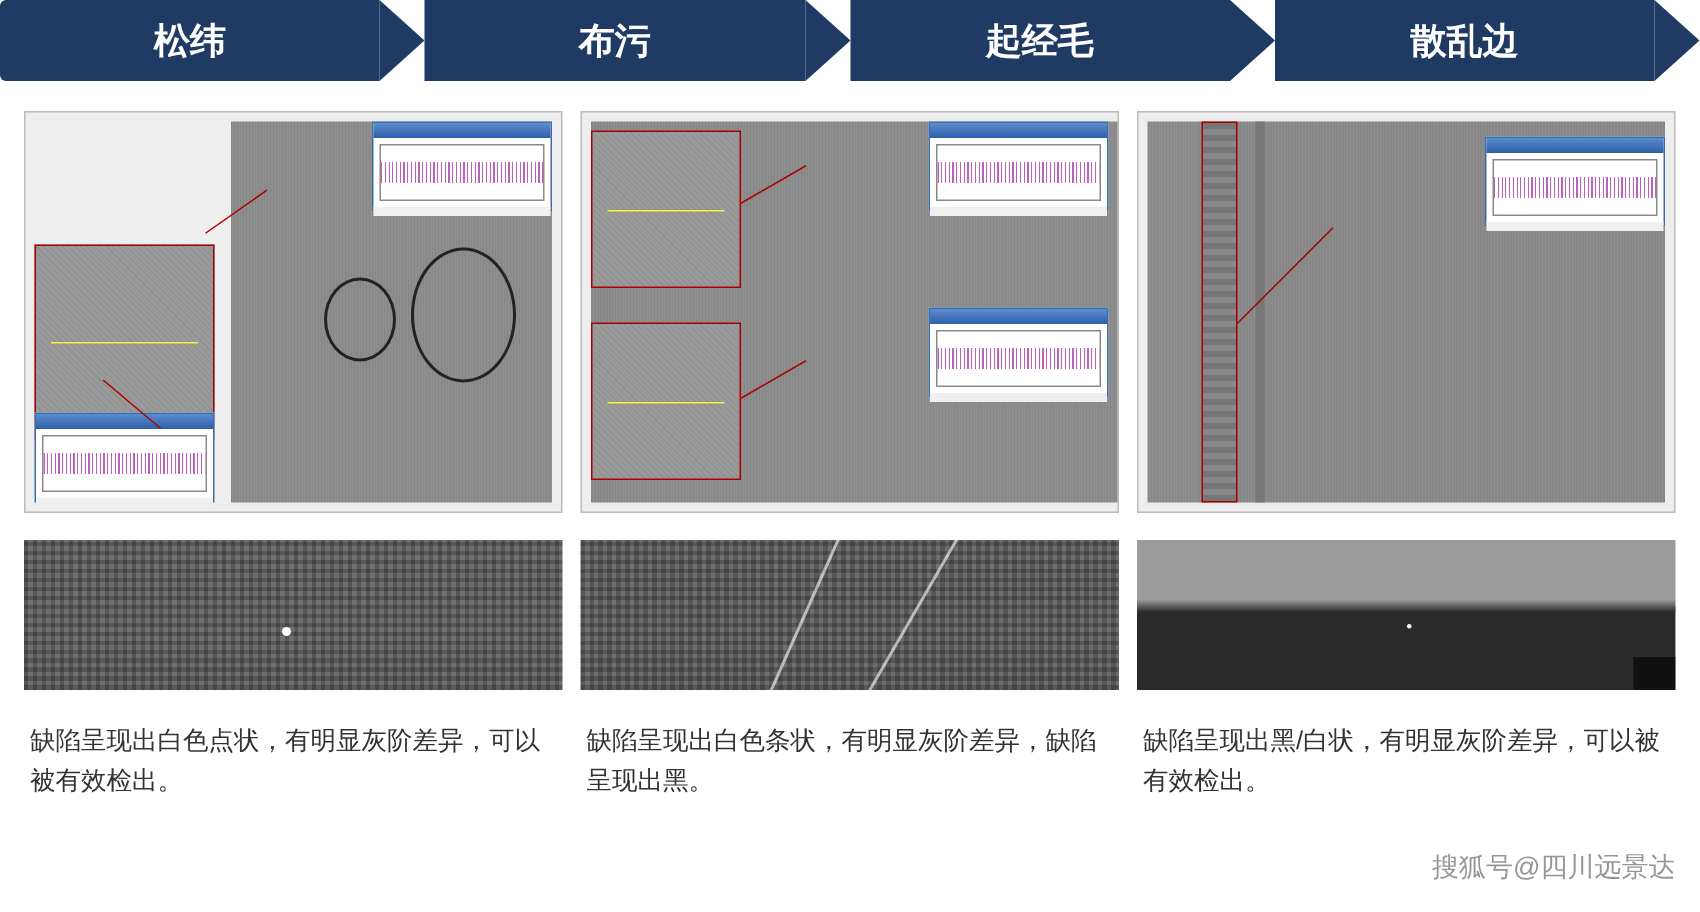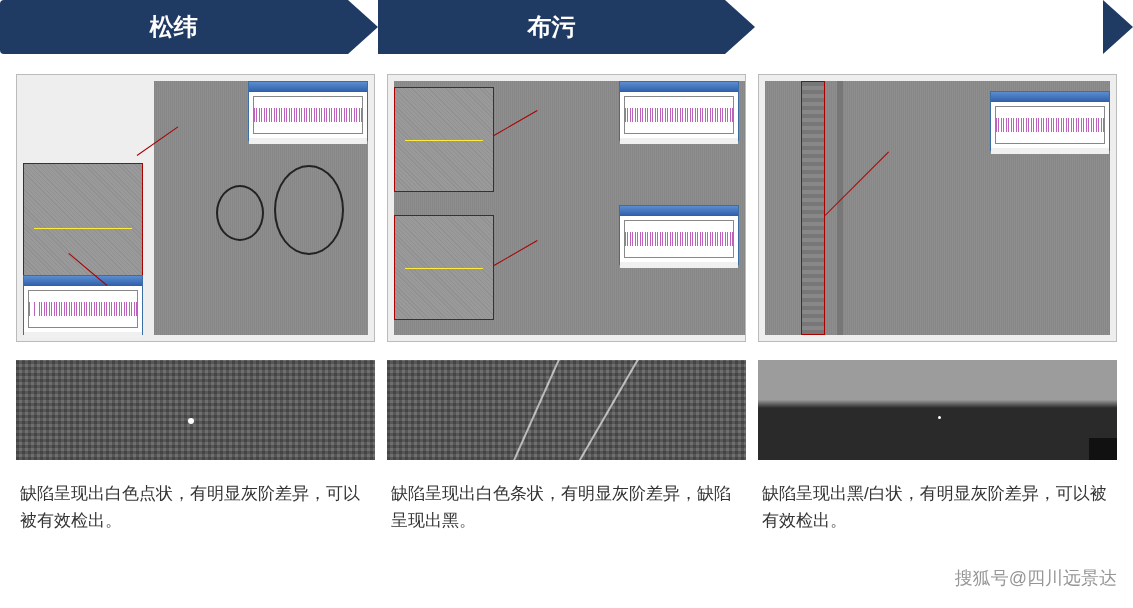--- a/index.html
+++ b/index.html
@@ -185,20 +185,29 @@
         </div>
       <div class="arrow-head"></div>
     </div>
     <div class="arrow-item">
       <div class="arrow-body">
           <span>布污</span>
         </div>
       <div class="arrow-head"></div>
     </div>
     <div class="arrow-item">
+      <div class="arrow-body">
+          <span>起经毛</span>
+        </div>
+      <div class="arrow-head"></div>
+    </div>
+    <div class="arrow-item">
+      <div class="arrow-body">
+          <span>散乱边</span>
+        </div>
       <div class="arrow-head"></div>
     </div>
   </div>
 
   <div class="content-row">
 
     <div class="col">
       <div class="illus-card">
         <div class="fabric-bg"></div>
         <div class="defect-circle" style="right: 30px; top: 90px; width: 70px; height: 90px;"></div>

